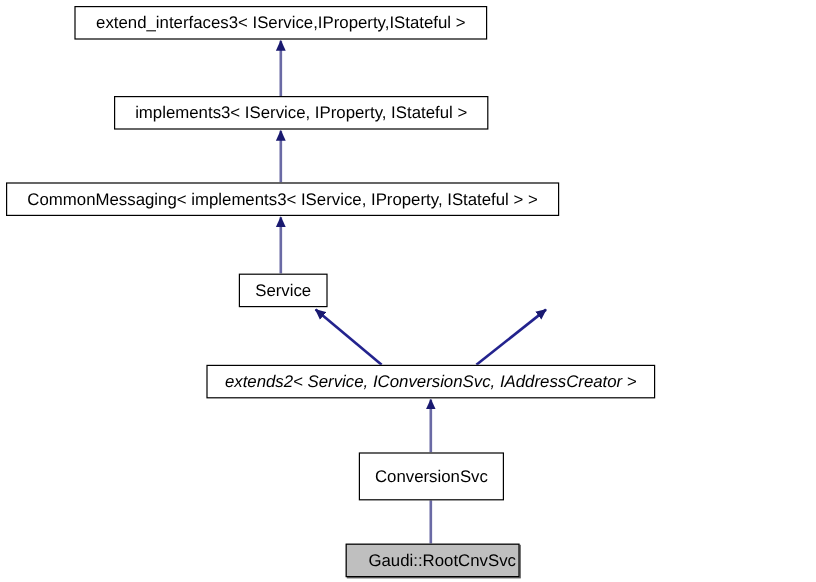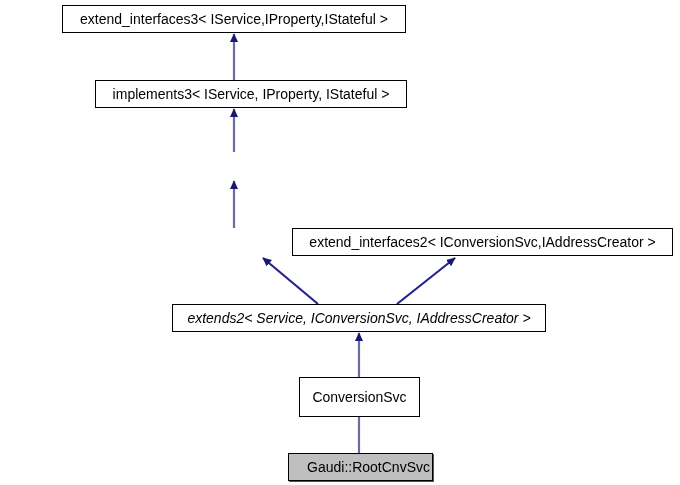--- a/index.html
+++ b/index.html
@@ -81,25 +81,28 @@
   </svg>
 
   <div class="node" style="left: 62px; top: 5px; width: 344px; height: 28px;">
     <span class="label">extend_interfaces3&lt; IService,IProperty,IStateful &gt;</span>
   </div>
 
   <div class="node" style="left: 78px; top: 80px; width: 312px; height: 28px; margin-left: 17px;">
     <span class="label">implements3&lt; IService, IProperty, IStateful &gt;</span>
   </div>
 
+  <div class="node" style="left: 5px; top: 152px; width: 461px; height: 28px;">
+    <span class="label">CommonMessaging&lt; implements3&lt; IService, IProperty, IStateful &gt; &gt;</span>
+  </div>
 
+  <div class="node" style="left: 199px; top: 228px; width: 74px; height: 28px;">
+    <span class="label">Service</span>
+  </div>
 
-  <div class="node" style="left: 292px; top: 228px; width: 381px; height: 28px;">
-    <span class="label">extend_interfaces2&lt; IConversionSvc,IAddressCreator &gt;</span>
-  </div>
 
   <div class="node" style="left: 172px; top: 304px; width: 374px; height: 28px; font-style: italic;">
     <span class="label">extends2&lt; Service, IConversionSvc, IAddressCreator &gt;</span>
   </div>
 
   <div class="node" style="left: 299px; top: 377px; width: 121px; height: 40px;">
     <span class="label">ConversionSvc</span>
   </div>
 
   <div class="node current" style="left: 288px; top: 453px; width: 145px; height: 28px; padding-left: 16px;">

